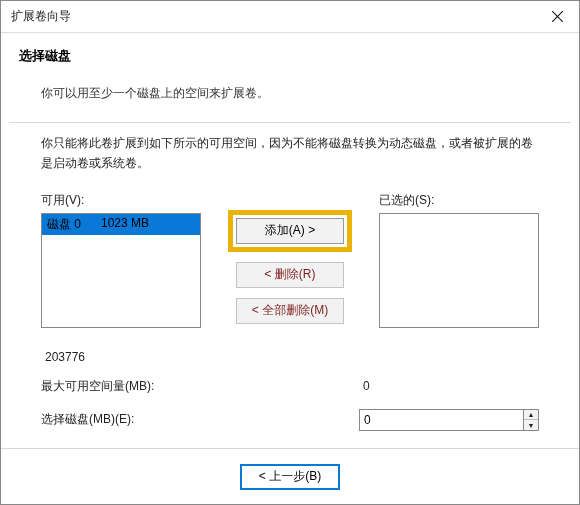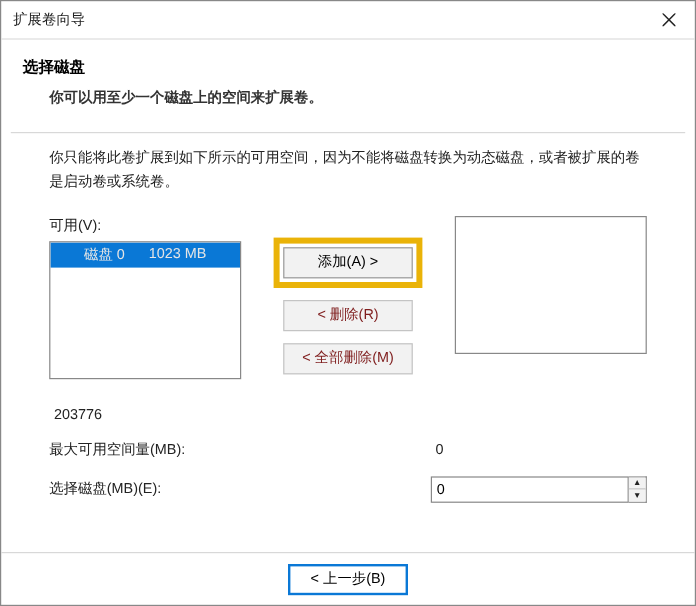--- a/index.html
+++ b/index.html
@@ -4,47 +4,47 @@
 <style>
   * { box-sizing: border-box; margin: 0; padding: 0; font-family: "Microsoft YaHei", "SimSun", sans-serif; }
   body { background: #fff; }
   .window { width: 580px; height: 505px; border: 1px solid #888; background: #fff; position: relative; }
   .titlebar { height: 32px; display: flex; align-items: center; justify-content: space-between; padding-left: 10px; border-bottom: 1px solid #ddd; gap: 25px; }
   .titlebar span { font-size: 12px; color: #222; }
   .close-btn { width: 44px; height: 32px; display: flex; align-items: center; justify-content: center; cursor: pointer; }
   .close-btn svg { width: 11px; height: 11px; stroke: #222; stroke-width: 1.2; }
   .header { padding: 14px 16px 12px 18px; }
   .header .h1 { font-size: 13px; font-weight: bold; color: #000; }
-  .header .h2 { font-size: 12px; color: #333; padding-left: 22px; margin-top: 8px; font-weight: bold; }
+  .header .h2 { font-size: 12px; color: #333; padding-left: 22px; margin-top: 20px; }
   .sep { border-top: 1px solid #d8d8d8; margin: 8px 8px 0; }
   .body { padding: 10px 40px 0 40px; font-size: 12px; color: #222; }
   .desc { line-height: 1.7; margin-bottom: 18px; }
   .lists-row { display: flex; align-items: flex-start; }
   .list-col { width: 160px; }
   .list-col label { display: block; margin-bottom: 4px; }
   .listbox { width: 160px; height: 115px; border: 1px solid #888; background: #fff; overflow: hidden; font-size: 12px; }
   .listbox .item { display: flex; padding: 2px 5px; cursor: default; }
-  .listbox .item.sel { background: #0a78d6; color: #e5e5e5; justify-content: center; }
+  .listbox .item.sel { background: #0a78d6; color: #000000; }
   .listbox .item .c1 { width: 54px; }
   .mid-col { flex: 1; display: flex; flex-direction: column; align-items: center; gap: 10px; padding-top: 18px; }
   .btn { width: 108px; height: 26px; border: 1px solid #999; background: #f2f2f2; font-size: 12px; cursor: pointer; }
   .btn[disabled] { color: #7f1d1d; border-color: #c4c4c4; cursor: default; }
   .highlight { border: 5px solid #eab308; padding: 3px; }
   .highlight .btn { margin: 0; }
   .fields { margin-top: 22px; }
   .frow { display: flex; align-items: center; justify-content: space-between; margin-bottom: 14px; }
   .frow .lab { }
   .frow .val { width: 180px; display: flex; align-items: center; }
   .frow .val.readonly { font-size: 12px; padding-left: 4px; }
   .spinwrap { display: flex; width: 180px; }
   .spinwrap input { flex: 1; height: 22px; border: 1px solid #888; font-size: 12px; padding: 0 4px; }
   .spin-btns { width: 18px; display: flex; flex-direction: column; border: 1px solid #888; border-left: none; }
   .spin-btns div { flex: 1; display: flex; align-items: center; justify-content: center; font-size: 7px; background: #f2f2f2; cursor: pointer; }
   .spin-btns div:first-child { border-bottom: 1px solid #bbb; }
-  .footer { position: absolute; left: 0; right: 0; bottom: 0; border-top: 1px solid #d8d8d8; height: 44px; display: flex; align-items: center; justify-content: center; }
+  .footer { position: absolute; left: 0; right: 0; bottom: 0; border-top: 1px solid #d8d8d8; height: 56px; display: flex; align-items: center; justify-content: center; }
   .footer .btn { width: 100px; background:#fff; border:2px solid #0a78d6; }
 </style>
 </head>
 <body>
 
 <div class="window">
 
   <div class="titlebar">
     <span>扩展卷向导</span>
     <div class="close-btn">
@@ -77,20 +77,21 @@
 
       <div class="mid-col">
         <div class="highlight">
           <button class="btn">添加(A) &gt;</button>
         </div>
         <button class="btn" disabled="">&lt; 删除(R)</button>
         <button class="btn" disabled="">&lt; 全部删除(M)</button>
       </div>
 
       <div class="list-col">
+        <label>已选的(S):</label>
         <div class="listbox"></div>
       </div>
     </div>
 
     <div class="fields">
       <div class="frow">
         <div class="val readonly">203776</div>
       </div>
       <div class="frow">
         <div class="lab">最大可用空间量(MB):</div>

